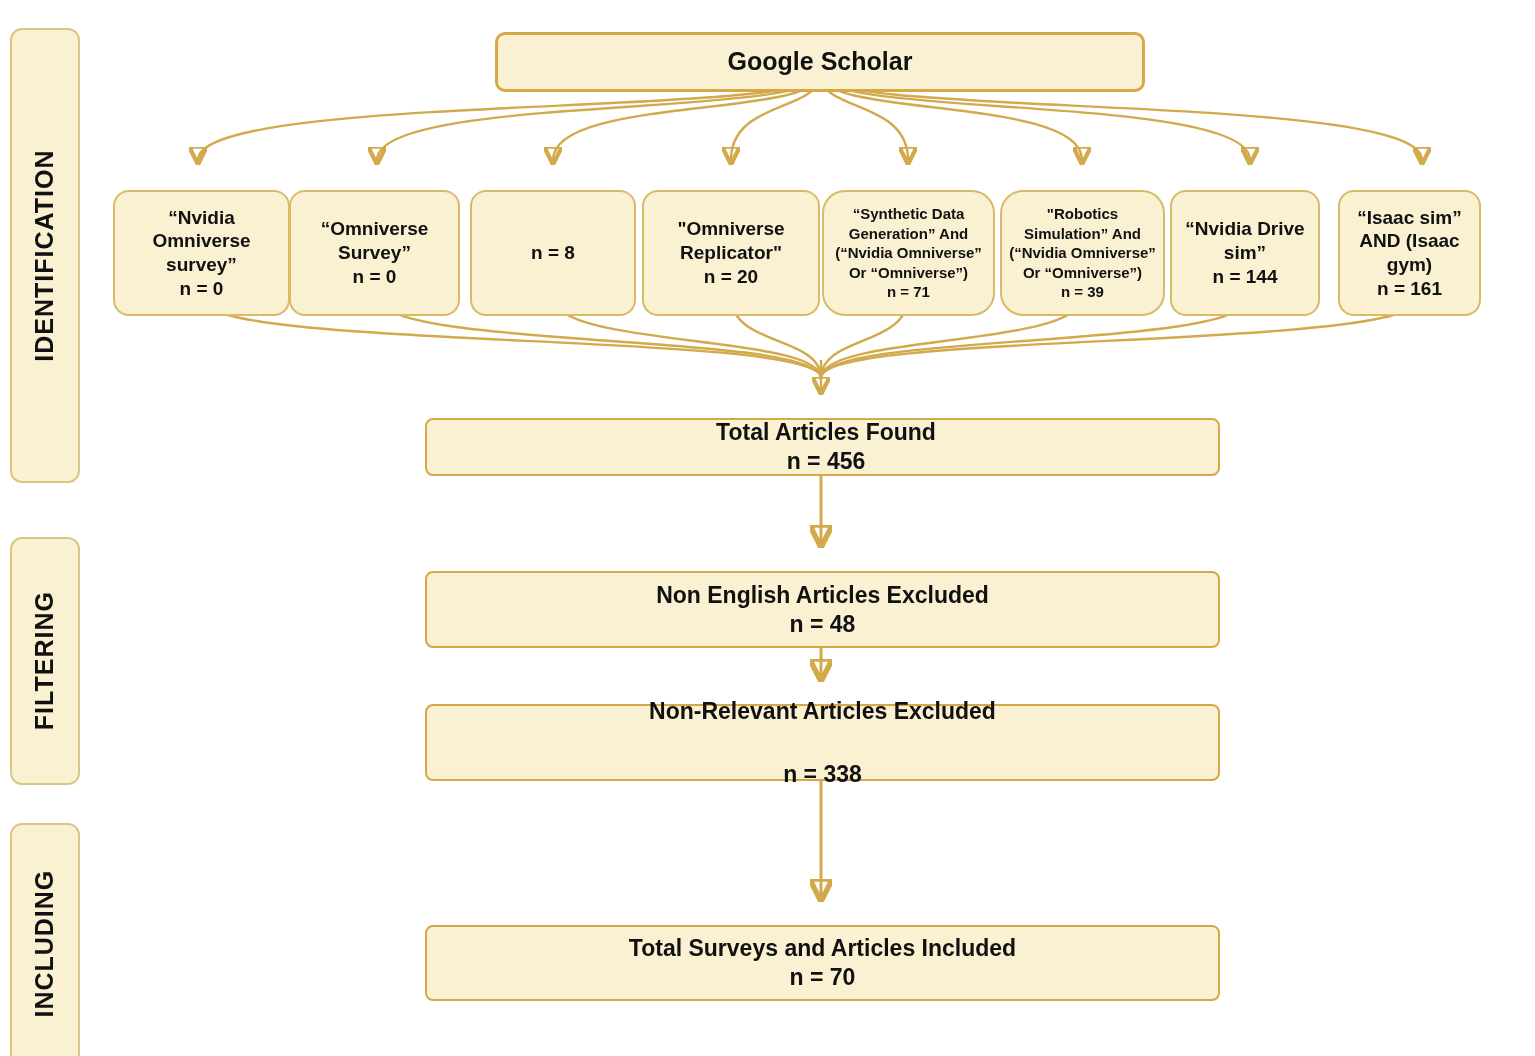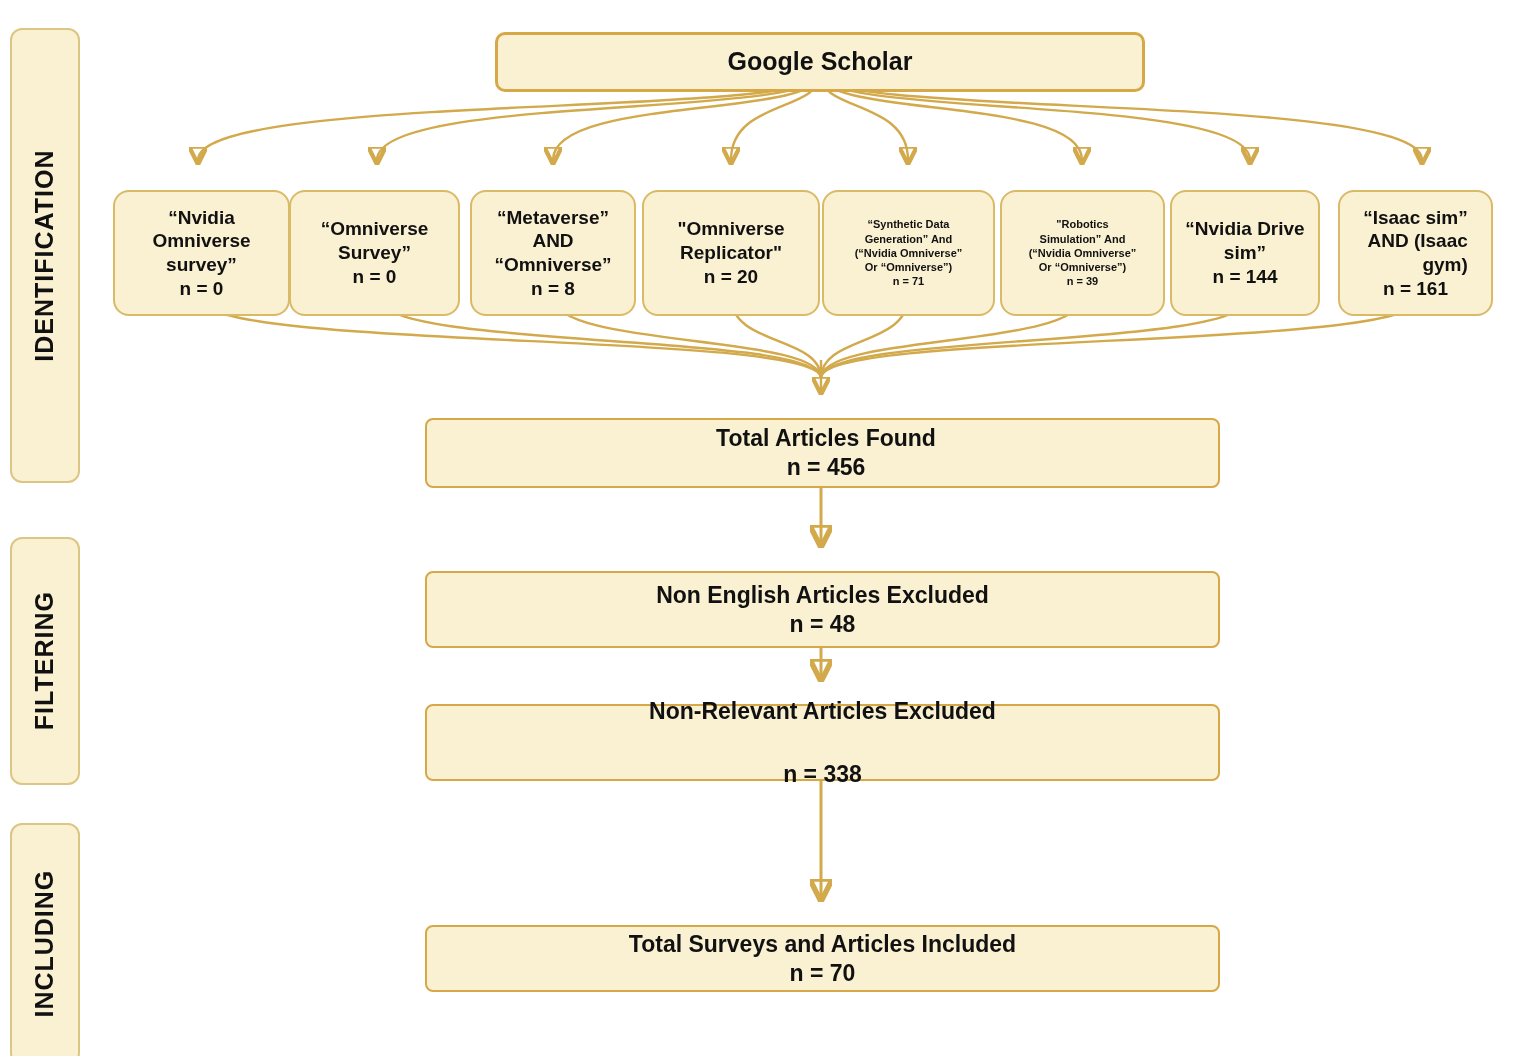--- a/index.html
+++ b/index.html
@@ -28,39 +28,39 @@
   }
   .qlabel,.flabel{white-space:pre-line;}
   
   .src{
     left:495px;top:12px;width:650px;height:60px;
     border-radius:10px;border:3px solid #d6a847;
     font-size:25px;
   }
   
   .qbox{top:170px;height:126px;font-size:19px;padding:4px 6px;}
-  .qbox.small{font-size:11px;line-height:1.3;}
+  .qbox.small{font-size:15px;line-height:1.3;border-radius:23px;}
   .q1{left:113px;width:177px;}
   .q2{left:289px;width:171px;}
   .q3{left:470px;width:166px;}
   .q4{left:642px;width:178px;}
   .q5{left:822px;width:173px;}
   .q6{left:1000px;width:165px;}
   .q7{left:1170px;width:150px;}
-  .q8{left:1338px;width:155px;text-align:right;}
+  .q8{left:1338px;width:143px;}
   
   .flow{
     left:425px;width:795px;
     border-radius:8px;border:2.5px solid #d6a847;
     font-size:23px;
   }
-  .f1{top:398px;height:70px;padding-left:7px;}
+  .f1{top:398px;height:58px;padding-left:7px;}
   .f2{top:551px;height:77px;}
   .f3{top:684px;height:77px;gap:34px;}
-  .f4{top:905px;height:67px;}
+  .f4{top:905px;height:76px;}
   
   .stage{
     left:10px;width:70px;
     border:2px solid #dcc684;
     border-radius:12px;
   }
   .stage span{
     transform:rotate(-90deg);
     white-space:nowrap;
     font-weight:bold;
@@ -129,23 +129,20 @@
 Omniverse
 survey”</span>
     <span class="qcount">n = 0</span>
   </div>
   <div class="box qbox q2">
     <span class="qlabel">“Omniverse
 Survey”</span>
     <span class="qcount">n = 0</span>
   </div>
   <div class="box qbox q3">
-    <span class="qlabel">“Metaverse”
-AND
-“Omniverse”</span>
     <span class="qcount">n = 8</span>
   </div>
   <div class="box qbox q4">
     <span class="qlabel">"Omniverse
 Replicator"</span>
     <span class="qcount">n = 20</span>
   </div>
   <div class="box qbox q5 small">
     <span class="qlabel">“Synthetic Data
 Generation” And

